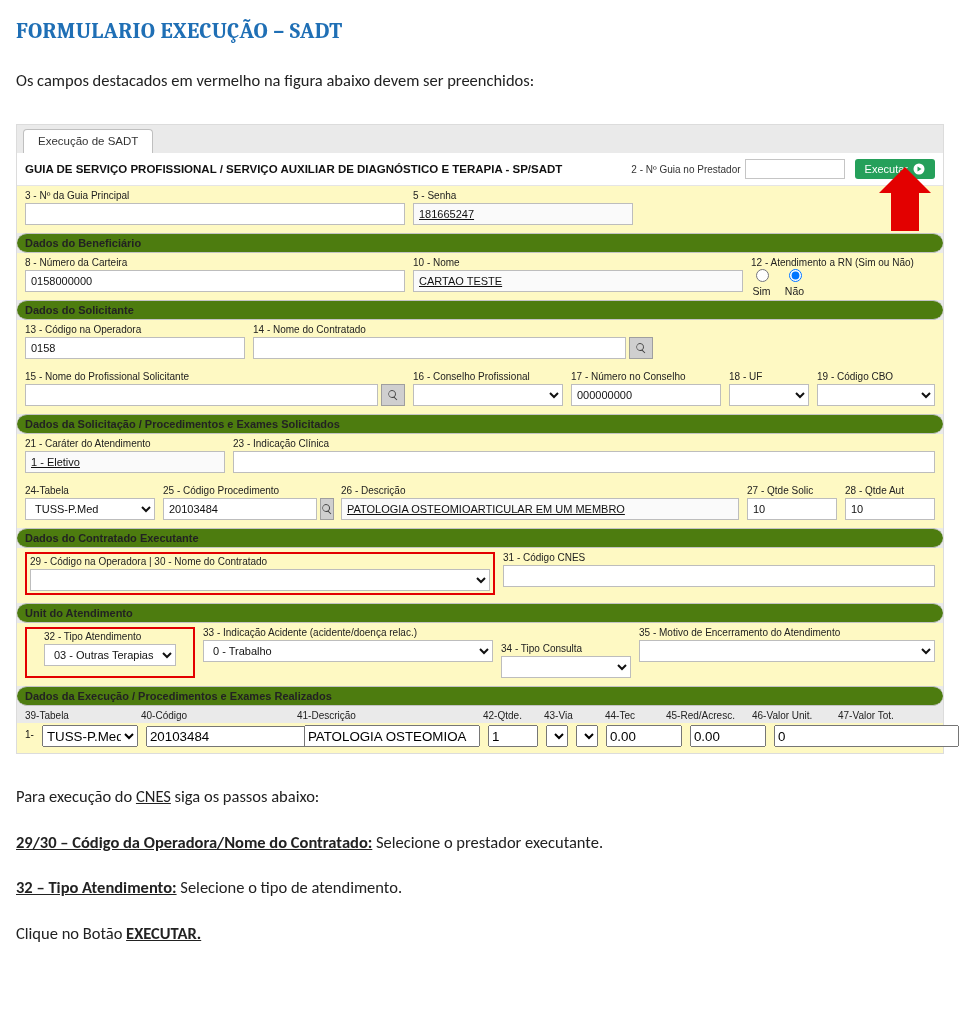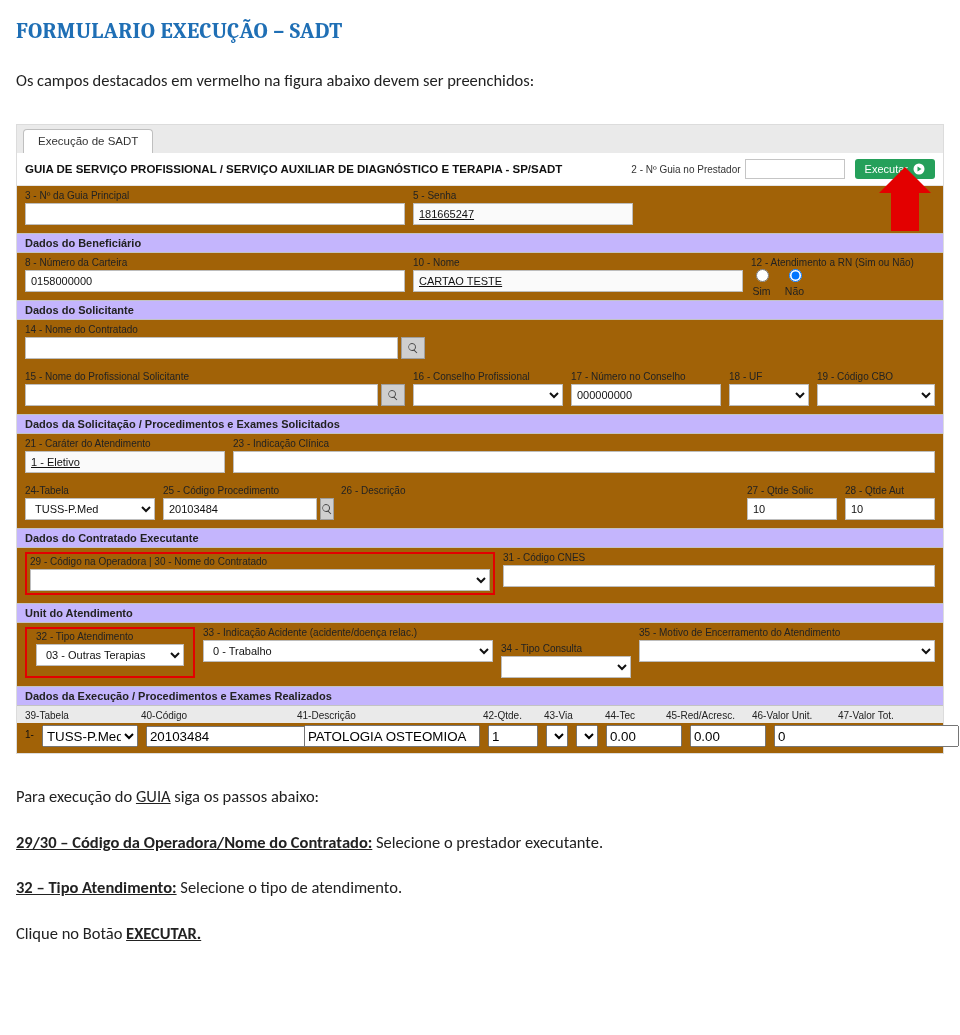--- a/index.html
+++ b/index.html
@@ -77,33 +77,34 @@
   .exec-btn svg { width:12px; height:12px; }
   .arrow-anno {
     position: absolute;
     right: 12px;
     top: 42px;
     width: 52px;
     height: 64px;
     pointer-events: none;
   }
   .section-band {
-    background: #c4b5fd;
+    background: #4d7c0f;
     font-weight: 700;
     font-size: 11px;
     padding: 3px 8px;
     border-top: 1px solid #c3c3c3;
     border-bottom: 1px solid #c3c3c3;
     color: #222;
+    border-radius: 10px;
   }
   .row {
     display: flex;
     gap: 8px;
     padding: 4px 8px 8px 8px;
-    background: #a16207;
+    background: #fef9c3;
   }
   .row.tight { padding-top:2px; padding-bottom:6px; }
   .fld {
     display: flex;
     flex-direction: column;
     font-size: 10px;
     color: #222;
   }
   .fld .lbl { margin-bottom: 2px; white-space: nowrap; }
   .fld .ctl,
@@ -209,20 +210,24 @@
         <label>
             <input type="radio" name="rn" checked="" style="">
             <span>Não</span>
           </label>
       </div>
     </div>
   </div>
 
   <div class="section-band">Dados do Solicitante</div>
   <div class="row">
+    <div class="fld" style="width:220px;">
+      <div class="lbl">13 - Código na Operadora</div>
+      <input class="ctl" value="0158" style="">
+    </div>
     <div class="fld" style="width:400px;">
       <div class="lbl">14 - Nome do Contratado</div>
       <div class="ctl-group">
         <input class="ctl" style="">
         <div class="icon-btn">
           <svg viewBox="0 0 24 24">
               <path d="M10 2a8 8 0 015.3 13.9l5.4 5.4-1.4 1.4-5.4-5.4A8 8 0 1110 2zm0 2a6 6 0 100 12 6 6 0 000-12z"></path>
             </svg>
         </div>
       </div>
@@ -280,20 +285,21 @@
         <input class="ctl" value="20103484" style="">
         <div class="icon-btn">
           <svg viewBox="0 0 24 24">
               <path d="M10 2a8 8 0 015.3 13.9l5.4 5.4-1.4 1.4-5.4-5.4A8 8 0 1110 2zm0 2a6 6 0 100 12 6 6 0 000-12z"></path>
             </svg>
         </div>
       </div>
     </div>
     <div class="fld" style="flex:1;">
       <div class="lbl">26 - Descrição</div>
+      <input class="ctl readonly" value="PATOLOGIA OSTEOMIOARTICULAR EM UM MEMBRO" style="">
     </div>
     <div class="fld" style="width:90px;">
       <div class="lbl">27 - Qtde Solic</div>
       <input class="ctl" value="10" style="">
     </div>
     <div class="fld" style="width:90px;">
       <div class="lbl">28 - Qtde Aut</div>
       <input class="ctl" value="10" style="">
     </div>
   </div>
@@ -305,21 +311,21 @@
       <select class="ctl"></select>
     </div>
     <div class="fld" style="flex:1;">
       <div class="lbl">31 - Código CNES</div>
       <input class="ctl" style="">
     </div>
   </div>
 
   <div class="section-band">Unit do Atendimento</div>
   <div class="row">
-    <div class="fld hl-red" style="width:170px; padding:2px 9px;">
+    <div class="fld hl-red" style="width:170px; padding:2px 17px;">
       <div class="lbl">32 - Tipo Atendimento</div>
       <select class="ctl"><option>03 - Outras Terapias</option></select>
     </div>
     <div class="fld" style="width:290px;">
       <div class="lbl">33 - Indicação Acidente (acidente/doença relac.)</div>
       <select class="ctl"><option>0 - Trabalho</option></select>
     </div>
     <div class="fld" style="width:130px;margin-top:16px;">
       <div class="lbl">34 - Tipo Consulta</div>
       <select class="ctl"></select>
@@ -359,21 +365,21 @@
     <select class="ctl" style="width:50px"></select>
     <input class="ctl" style="width: 76px;" value="0.00">
     <input class="ctl" style="width: 76px;" value="0.00">
     <input class="ctl" style="flex: 1 1 0%;" value="0">
   </div>
 
 </div>
 
 <div class="post-text">
   <p>
-    <span>Para execução do </span><span class="u">GUIA</span><span> siga os passos abaixo:</span>
+    <span>Para execução do </span><span class="u">CNES</span><span> siga os passos abaixo:</span>
   </p>
   <p>
     <span class="b u">29/30 – Código da Operadora/Nome do Contratado:</span><span> Selecione o prestador executante.</span>
   </p>
   <p>
     <span class="b u">32 – Tipo Atendimento:</span><span> Selecione o tipo de atendimento.</span>
   </p>
   <p>
     <span>Clique no Botão </span><span class="b u">EXECUTAR.</span>
   </p>

